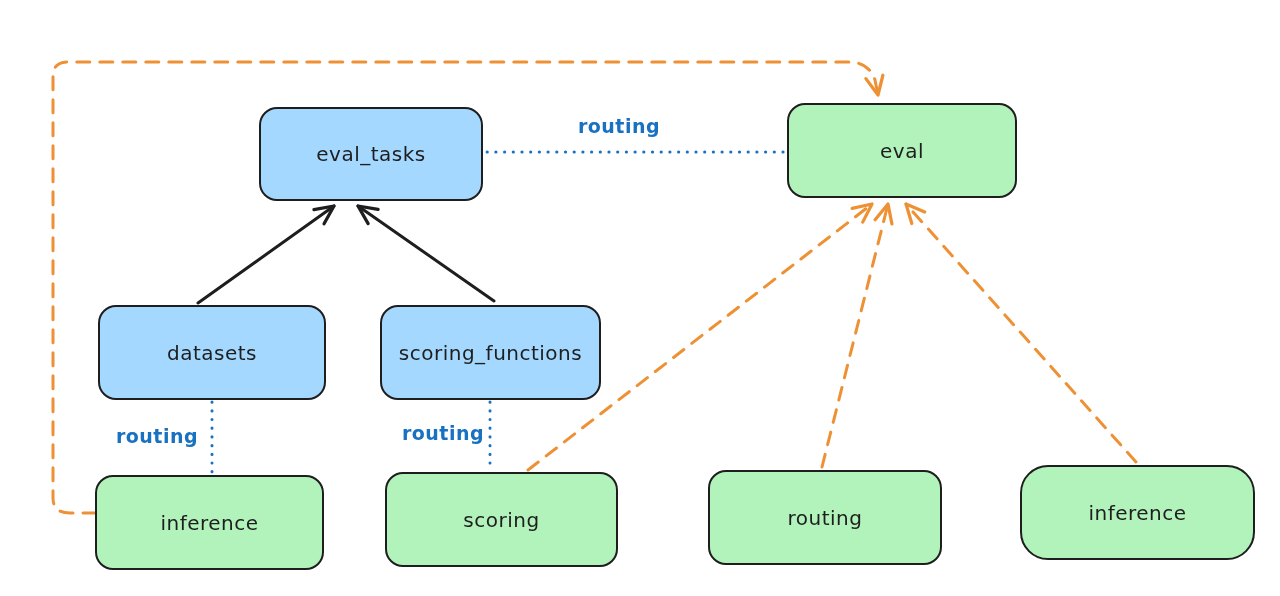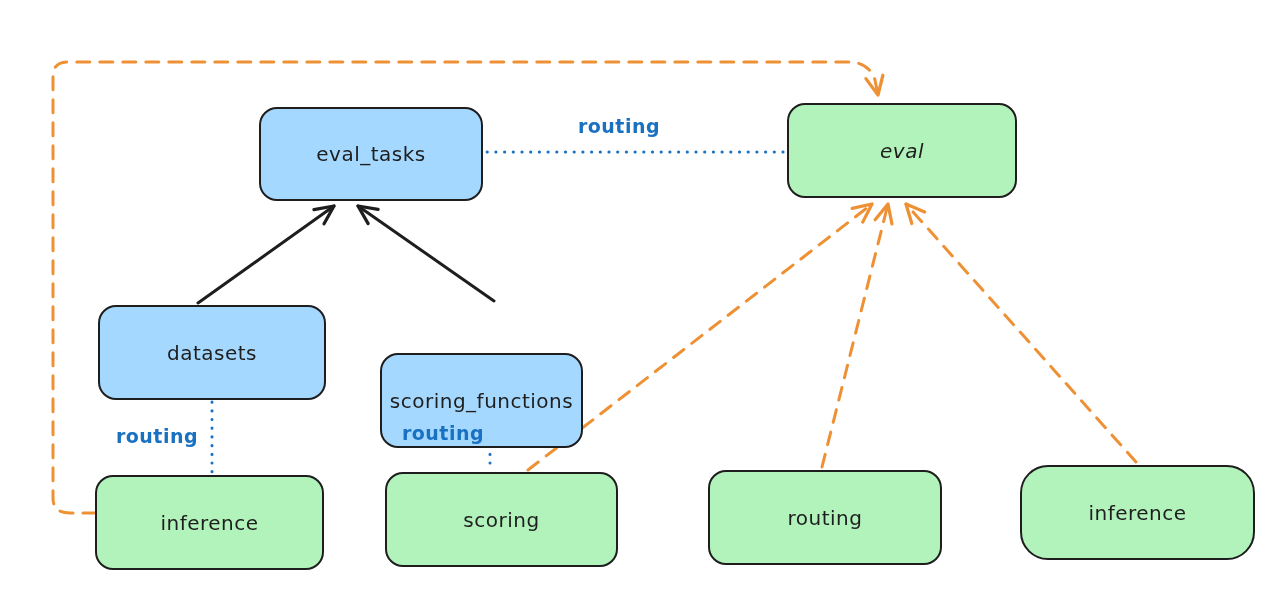--- a/index.html
+++ b/index.html
@@ -95,29 +95,29 @@
     <path class="edge-orange" d="M 96,513 L 70,513 Q 53,513 53,498 L 53,76 Q 53,62 68,62 L 852,62 Q 870,64 875,80 L 878,95" marker-end="url(#ah-orange)"></path>
     <path class="edge-orange" d="M 528,470 L 872,204" marker-end="url(#ah-orange)"></path>
     <path class="edge-orange" d="M 822,467 L 888,204" marker-end="url(#ah-orange)"></path>
     <path class="edge-orange" d="M 1136,462 L 906,204" marker-end="url(#ah-orange)"></path>
   </svg>
 
   <div class="node blue" style="left:232px; top:107px; width:224px; height:94px;margin-left:27px;">
     <span class="node-label">eval_tasks</span>
   </div>
 
-  <div class="node green" style="left:787px; top:103px; width:230px; height:95px;font-style:italic;">
+  <div class="node green" style="left:787px; top:103px; width:230px; height:95px;">
     <span class="node-label">eval</span>
   </div>
 
   <div class="node blue" style="left:98px; top:305px; width:228px; height:95px;">
     <span class="node-label">datasets</span>
   </div>
 
-  <div class="node blue" style="left:380px; top:305px; width:203px; height:95px;margin-top:48px;">
+  <div class="node blue" style="left:380px; top:305px; width:221px; height:95px;">
     <span class="node-label">scoring_functions</span>
   </div>
 
   <div class="node green" style="left:95px; top:475px; width:229px; height:95px;">
     <span class="node-label">inference</span>
   </div>
 
   <div class="node green" style="left:385px; top:472px; width:233px; height:95px;">
     <span class="node-label">scoring</span>
   </div>

